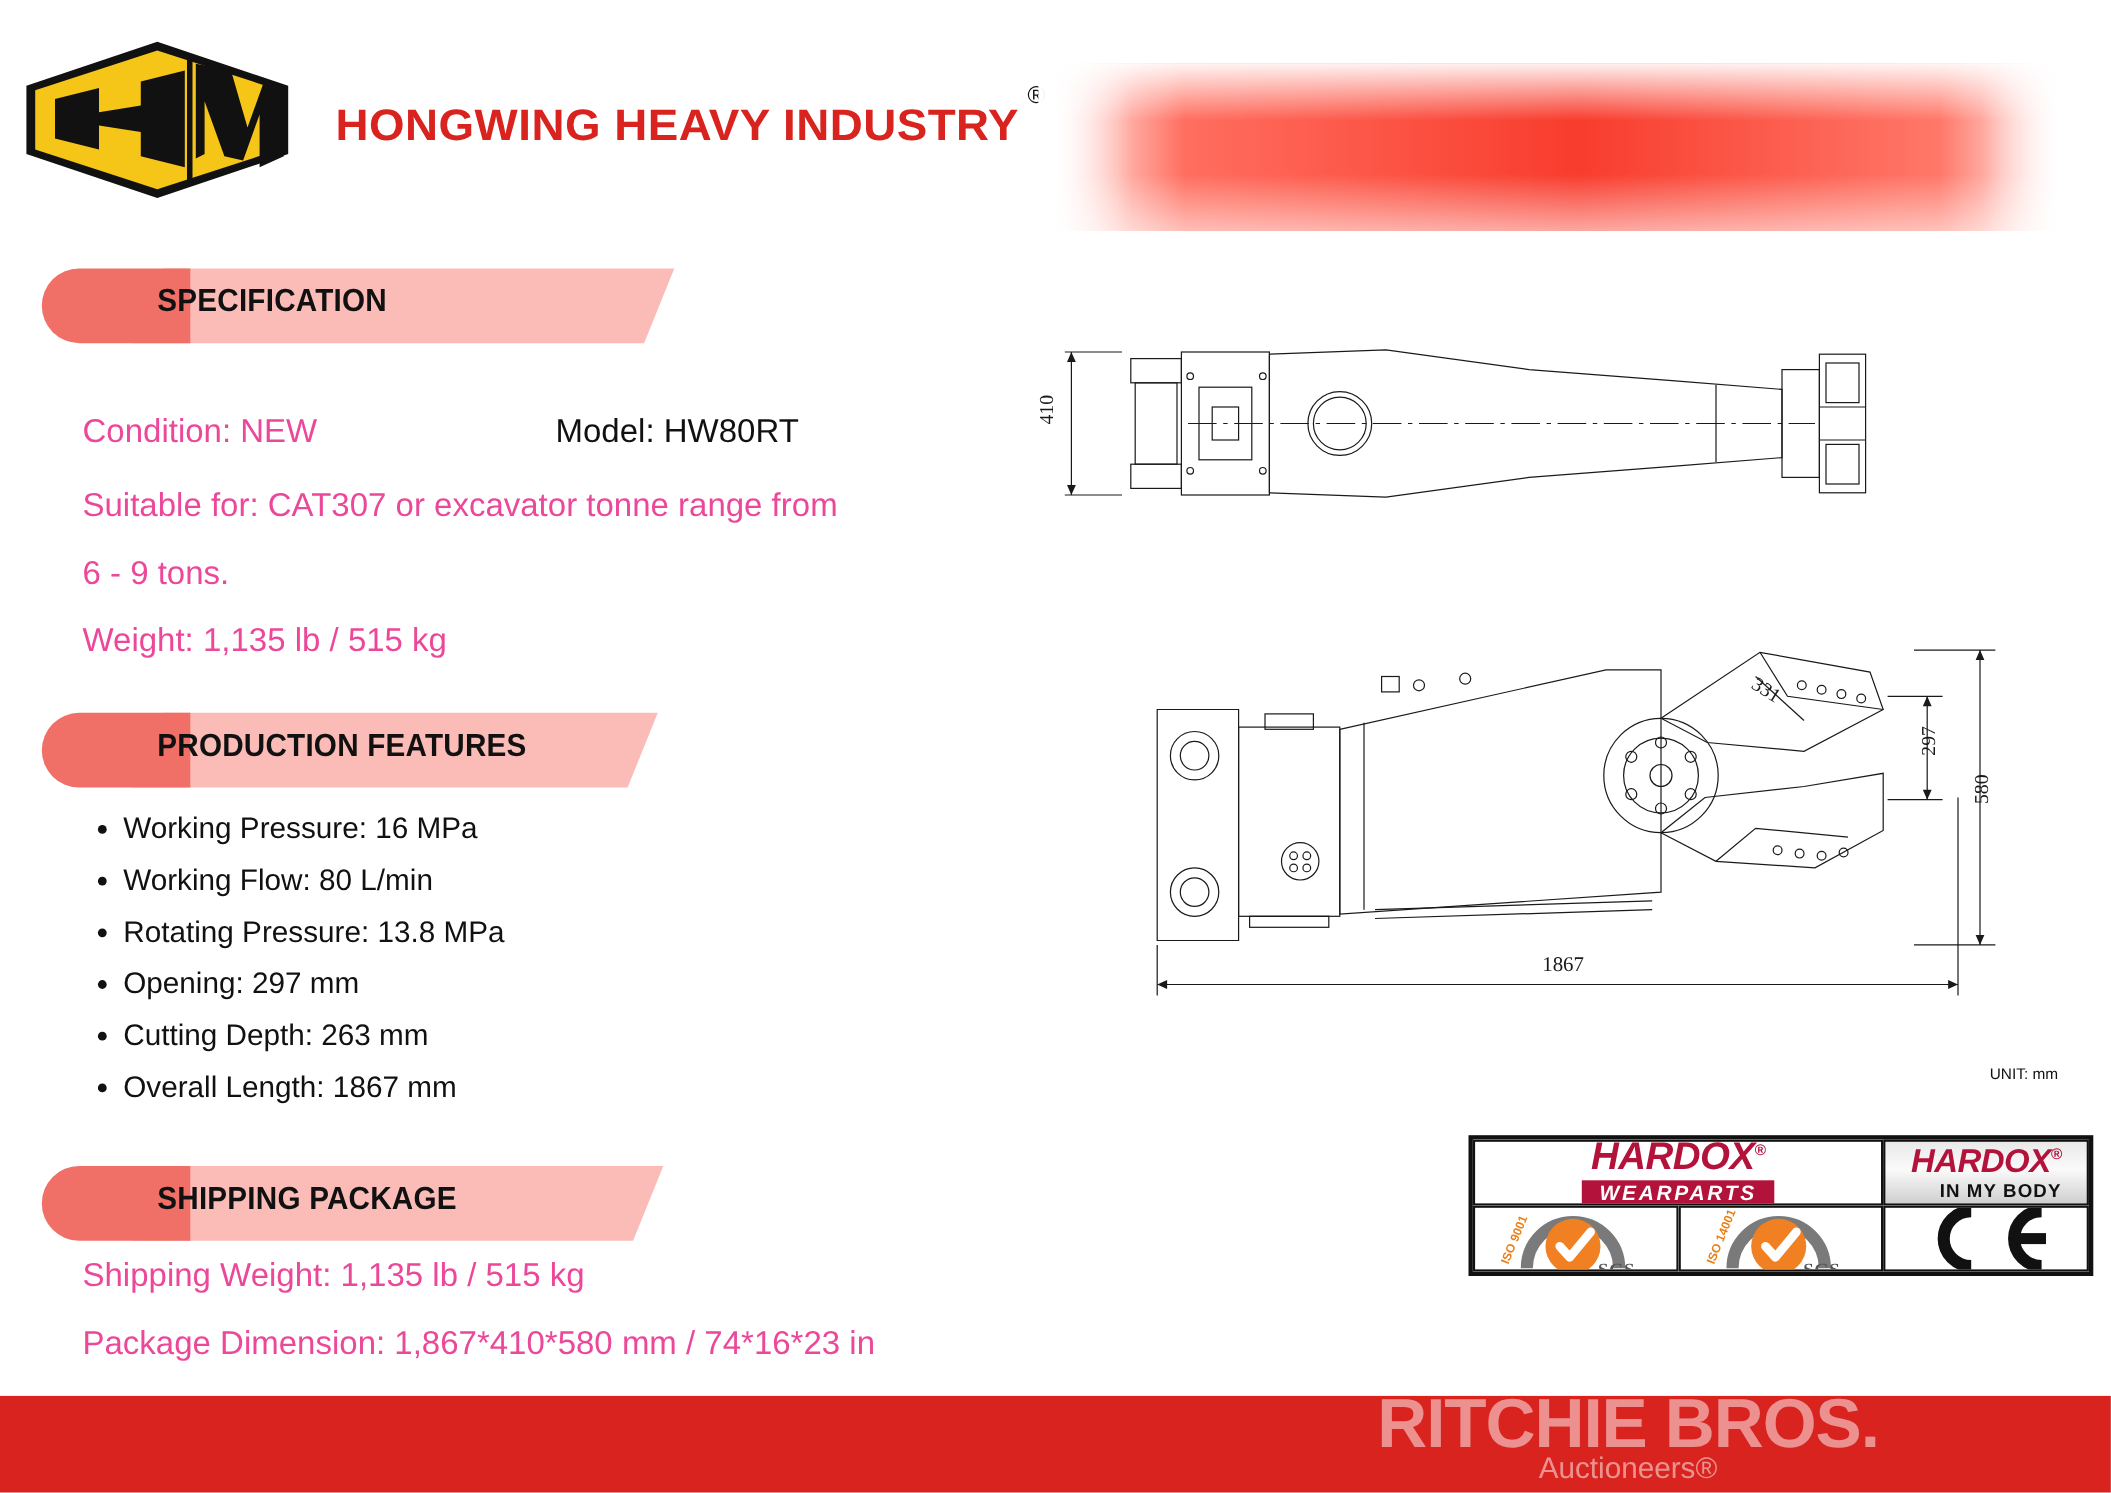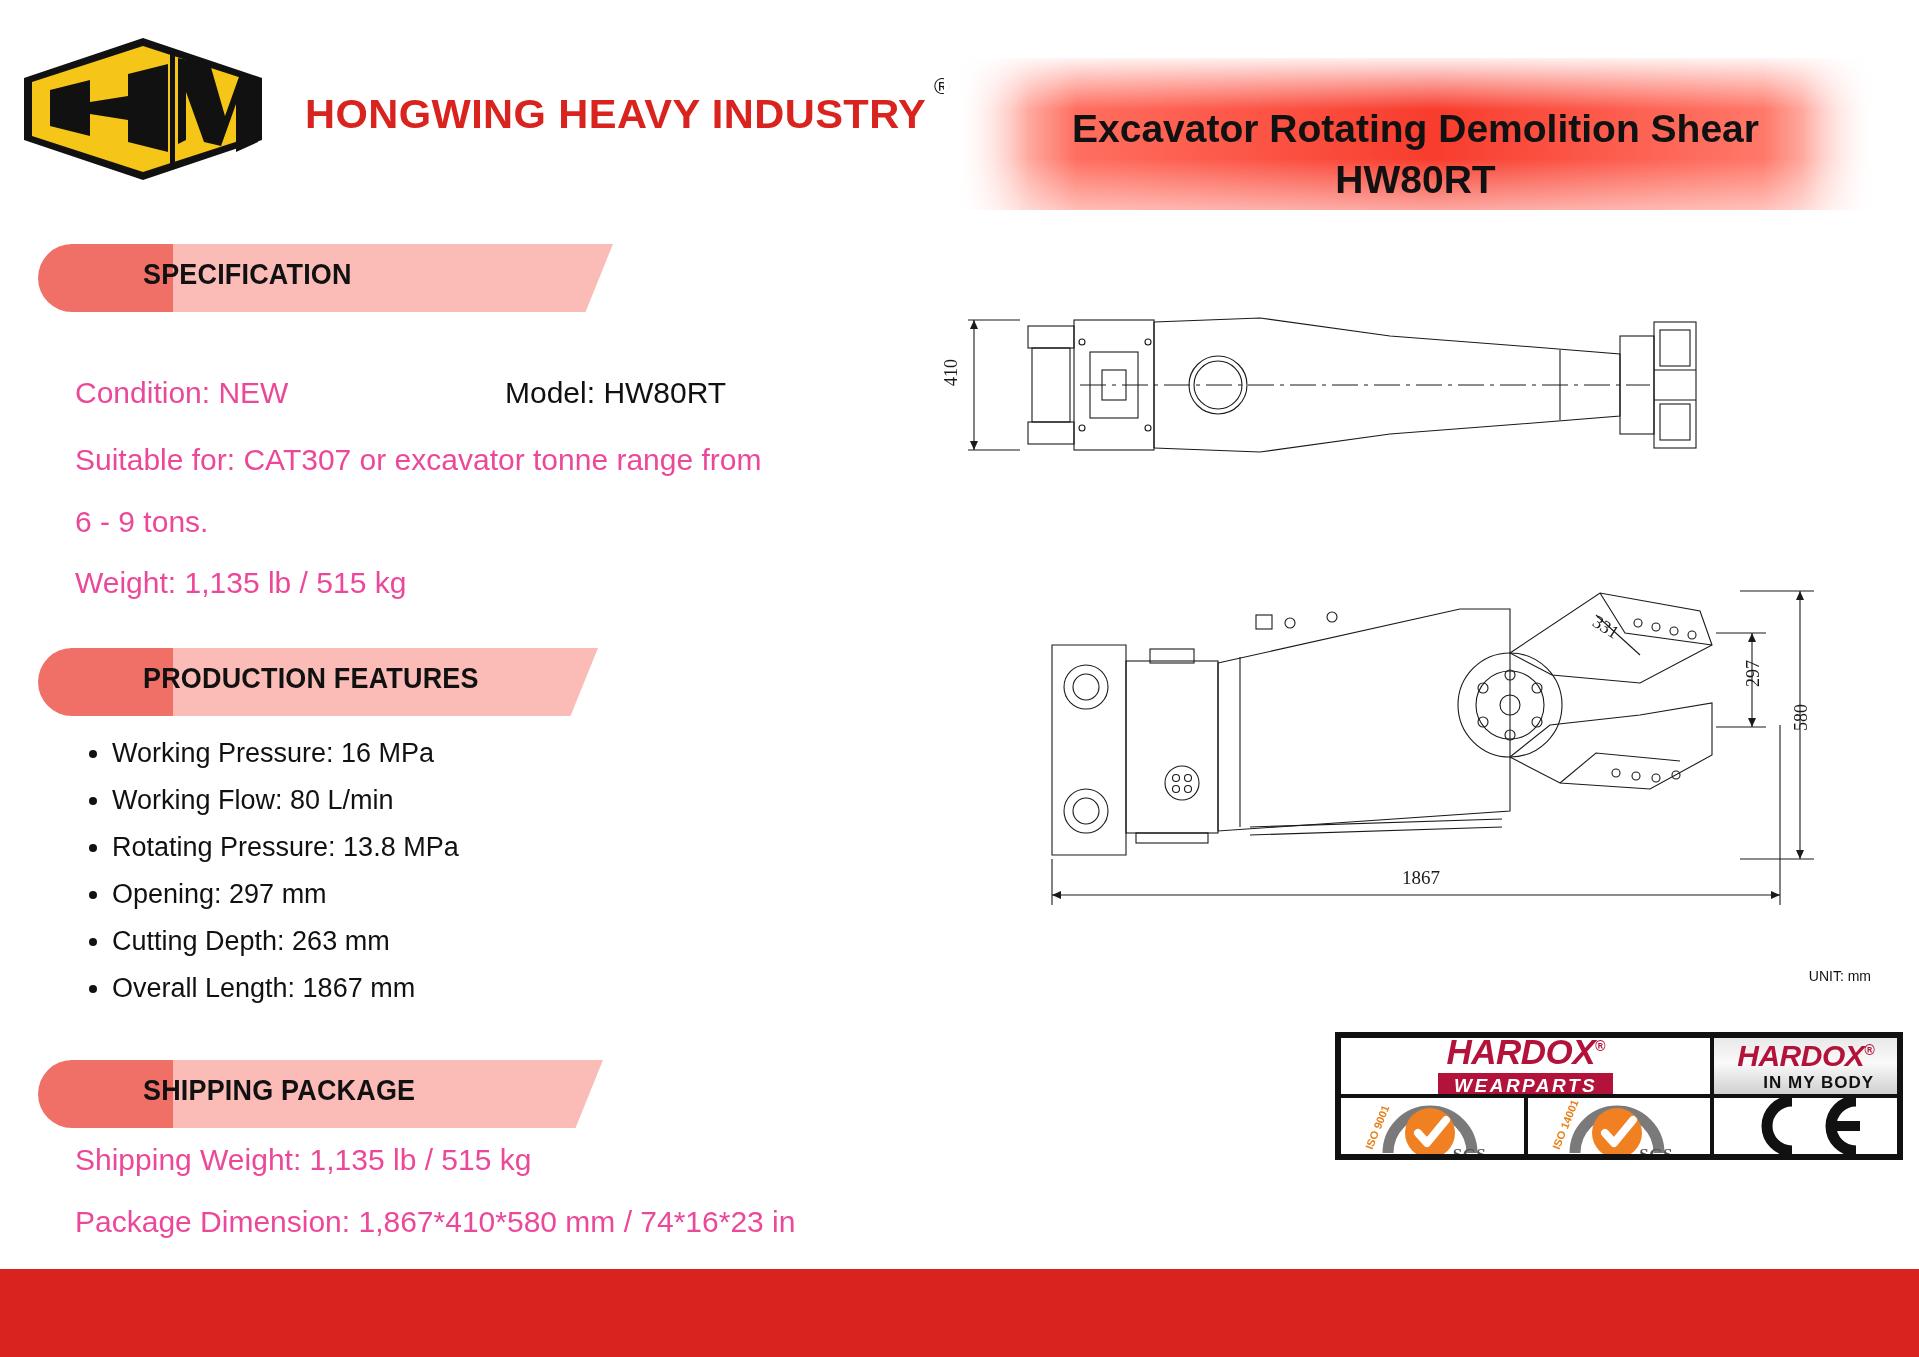--- a/index.html
+++ b/index.html
@@ -150,24 +150,20 @@
       <rect x="152" y="16" width="5" height="118" fill="#111111"></rect>
 
       <polygon points="160,24 192,30 207,82 222,40 240,44 240,108 218,118 218,70 203,112 186,108 168,58 168,106 160,110" fill="#111111"></polygon>
     </svg>
   </div>
 
   <div class="company-name">HONGWING HEAVY INDUSTRY</div>
   <div class="reg-mark">®</div>
 
   <div class="title-banner"></div>
-  <div class="title-text">
-    <span class="l1">Excavator Rotating Demolition Shear</span>
-    <span class="l2">HW80RT</span>
-  </div>
 
   <div class="sec" style="top:244px;">
     <div class="shape tail" style="width:465px;"></div>
     <div class="shape cap"></div>
     <div class="sec-label">SPECIFICATION</div>
   </div>
 
   <div class="spec-line" style="top:376px;">Condition: NEW</div>
   <div class="spec-model" style="top:376px;">Model: HW80RT</div>
   <div class="spec-line" style="top:443px;">Suitable for: CAT307 or excavator tonne range from</div>
@@ -375,14 +371,18 @@
         <svg width="124" height="62" viewBox="0 0 124 62" xmlns="http://www.w3.org/2000/svg">
           <path d="M48,6 A25,25 0 1 0 48,56" fill="none" stroke="#111" stroke-width="11"></path>
           <path d="M112,6 A25,25 0 1 0 112,56" fill="none" stroke="#111" stroke-width="11"></path>
           <rect x="86" y="26" width="30" height="10" fill="#111"></rect>
         </svg>
       </div>
     </div>
   </div>
 
   <div class="footer"></div>
+  <div class="wm-wrap">
+    <span class="wm-main">RITCHIE BROS.</span>
+    <span class="wm-sub">Auctioneers®</span>
+  </div>
 
 </div>
 
 </body></html>

